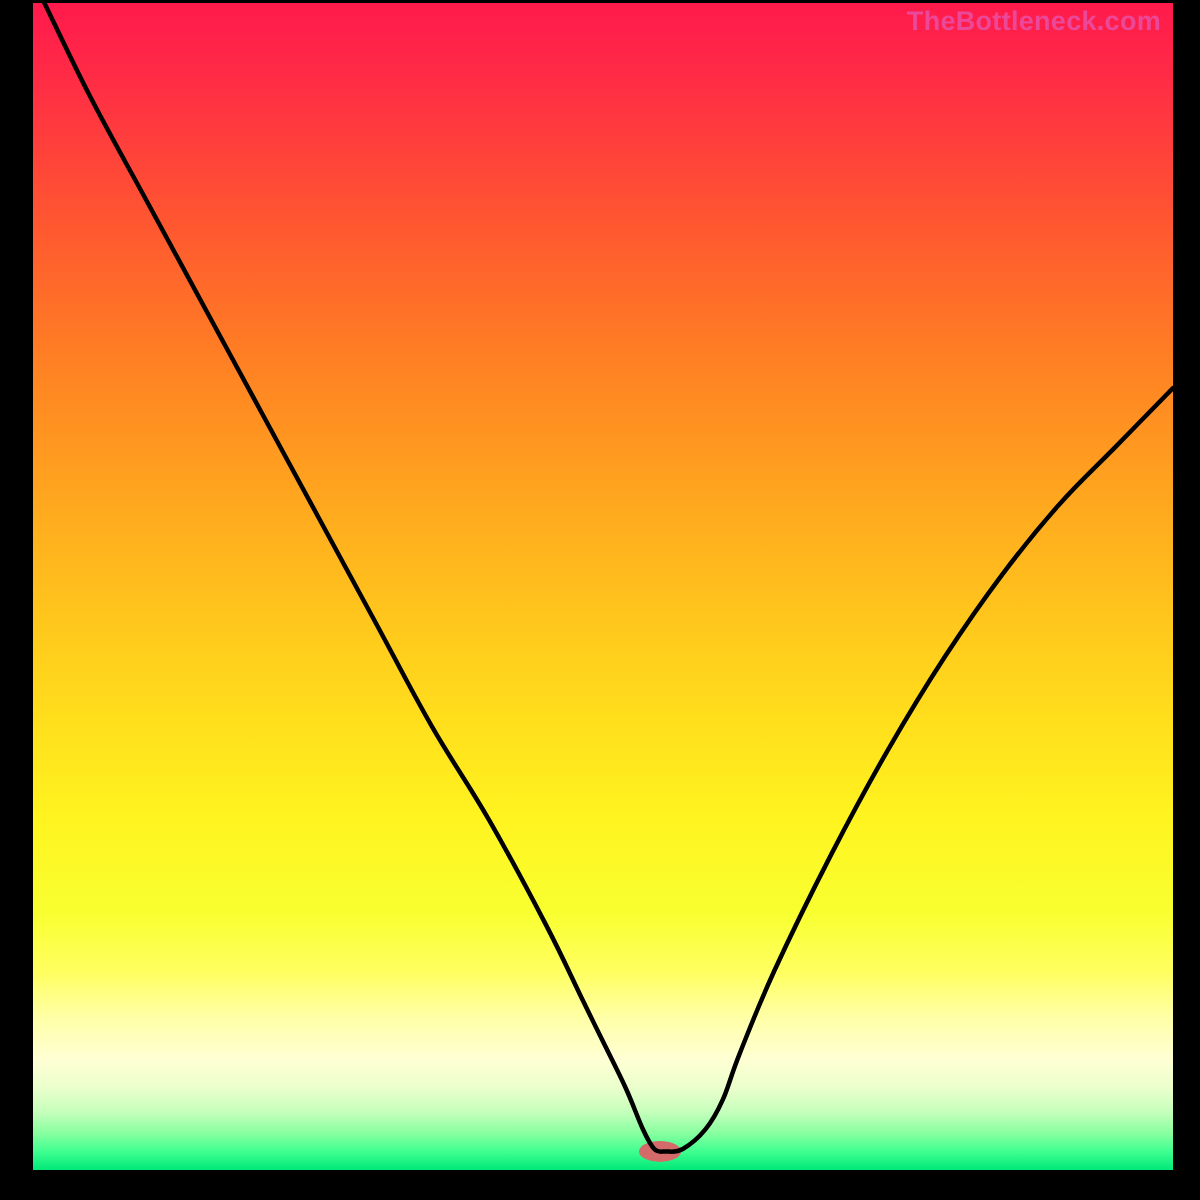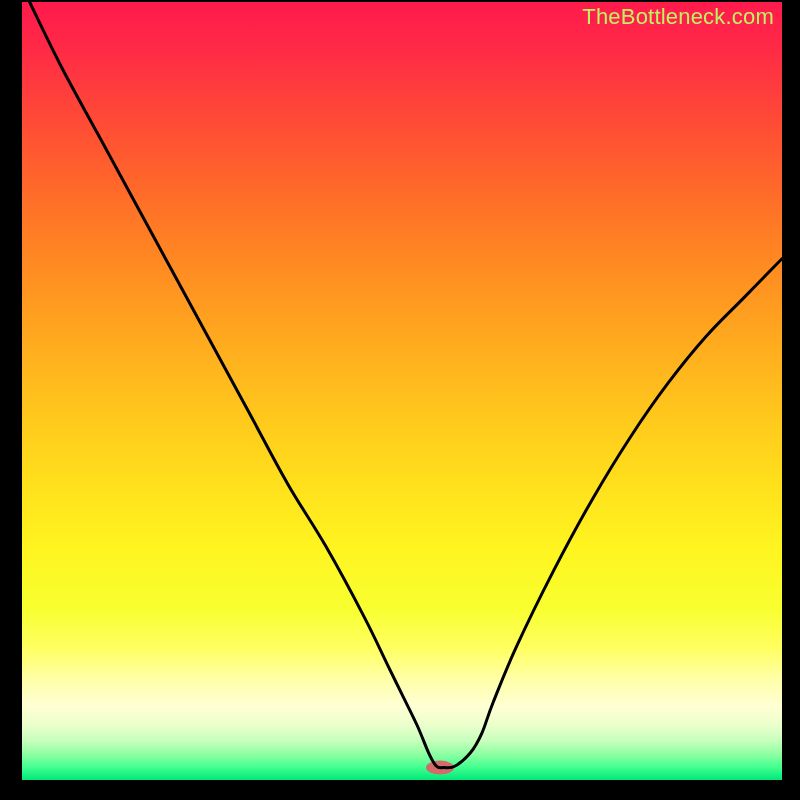--- a/index.html
+++ b/index.html
@@ -23,23 +23,23 @@
     left: 0;
     top: 0;
     width: 760px;
     height: 778px;
   }
   .watermark {
     position: absolute;
     top: 4px;
     right: 26px;
     font-family: Arial, Helvetica, sans-serif;
-    font-size: 22px;
-    font-weight: 400;
-    color: #bef264;
+    font-size: 18px;
+    font-weight: 700;
+    color: #ec4899;
     letter-spacing: 0.2px;
   }
   svg { display: block; }
 </style>
 </head>
 <body>
 
 <div class="frame">
   <svg class="plot" viewBox="0 0 760 778">
     <defs>

